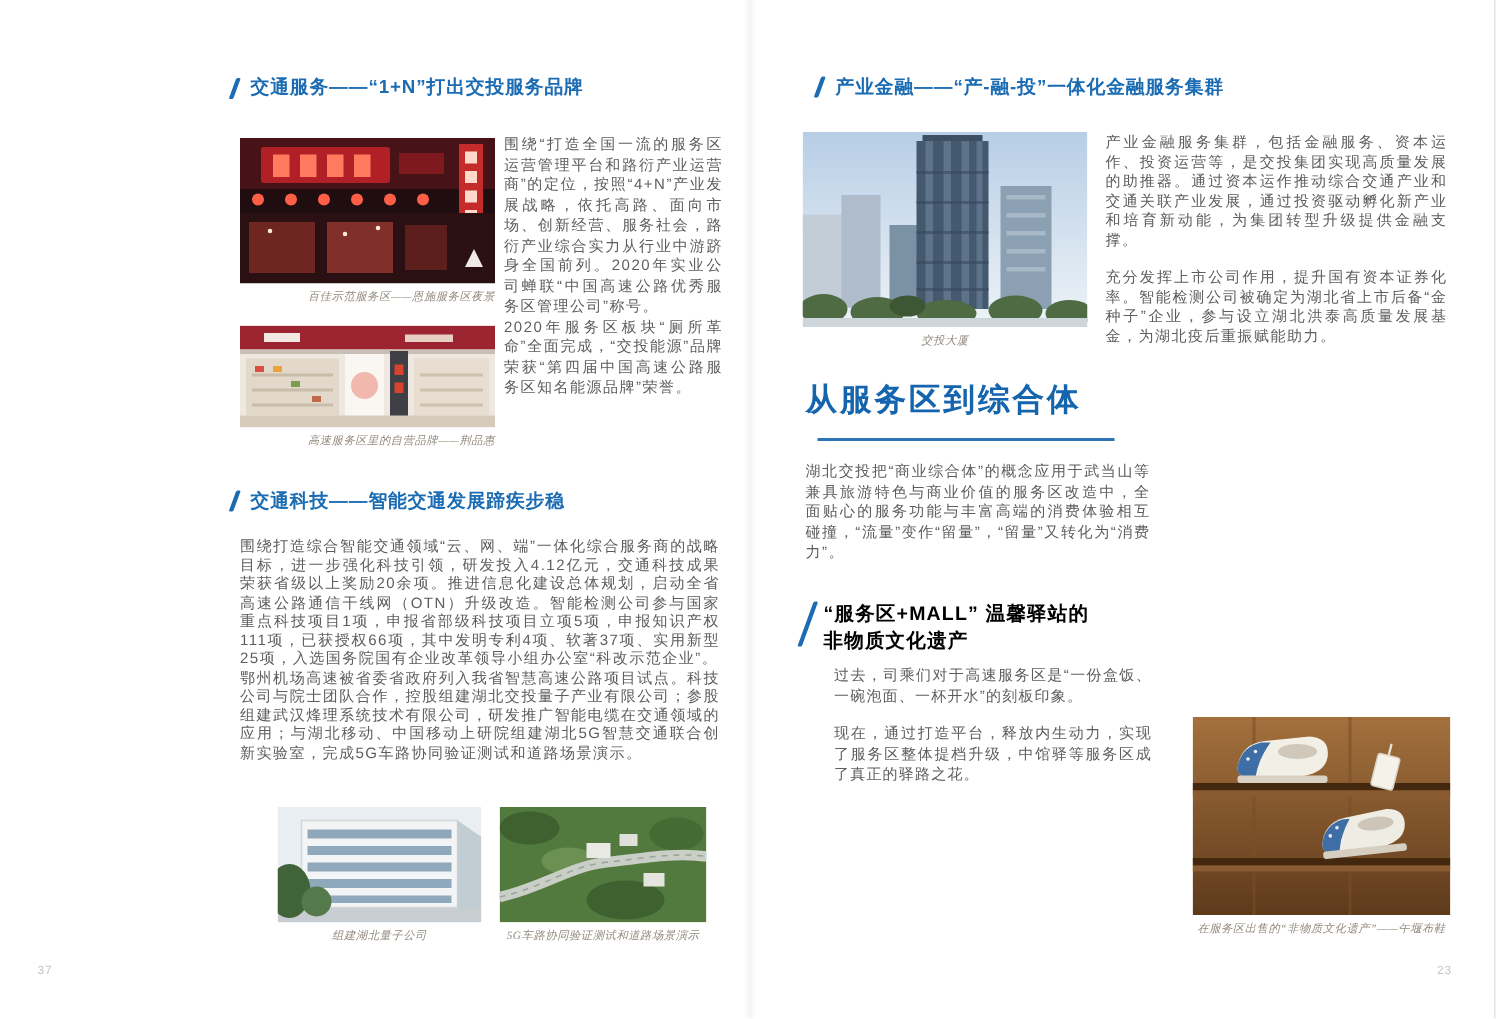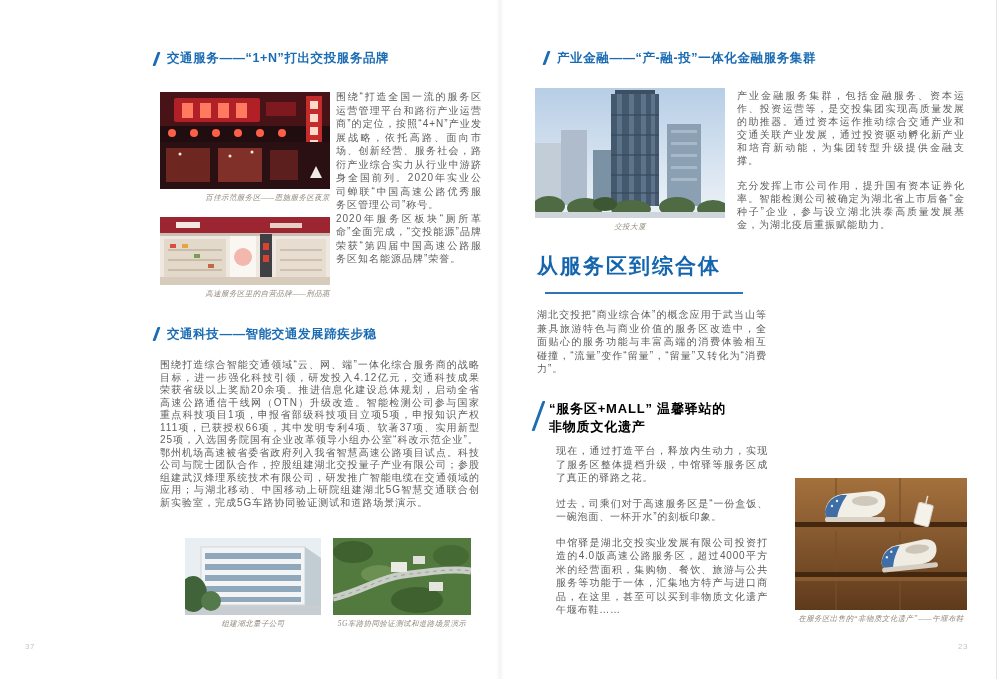--- a/index.html
+++ b/index.html
@@ -244,23 +244,22 @@
 
 <div class="abs h-sec" style="left:537px;top:400px;width:260px;">
   <span class="slash tall"></span>
   <span class="h-mall">
     <span style="display:block;">“服务区+MALL” 温馨驿站的</span>
     <span style="display:block;">非物质文化遗产</span>
   </span>
 </div>
 
 <div class="abs body-txt spaced lh-col" style="left:556px;top:444px;width:212px;letter-spacing:0.8px;">
+  <p>过去，司乘们对于高速服务区是“一份盒饭、一碗泡面、一杯开水”的刻板印象。</p>
   <p>现在，通过打造平台，释放内生动力，实现了服务区整体提档升级，中馆驿等服务区成了真正的驿路之花。</p>
-  <p>过去，司乘们对于高速服务区是“一份盒饭、一碗泡面、一杯开水”的刻板印象。</p>
-  <p>中馆驿是湖北交投实业发展有限公司投资打造的4.0版高速公路服务区，超过4000平方米的经营面积，集购物、餐饮、旅游与公共服务等功能于一体，汇集地方特产与进口商品，在这里，甚至可以买到非物质文化遗产午堰布鞋……</p>
 </div>
 
 <div class="abs photo" style="left:795px;top:478px;width:172px;height:132px;">
   <svg viewBox="0 0 172 132" preserveAspectRatio="none">
     <defs>
       <linearGradient id="wood" x1="0" y1="0" x2="0" y2="1">
         <stop offset="0" stop-color="#a4713d"></stop>
           <stop offset="1" stop-color="#5e3a1c"></stop>
       </linearGradient>
     </defs>

